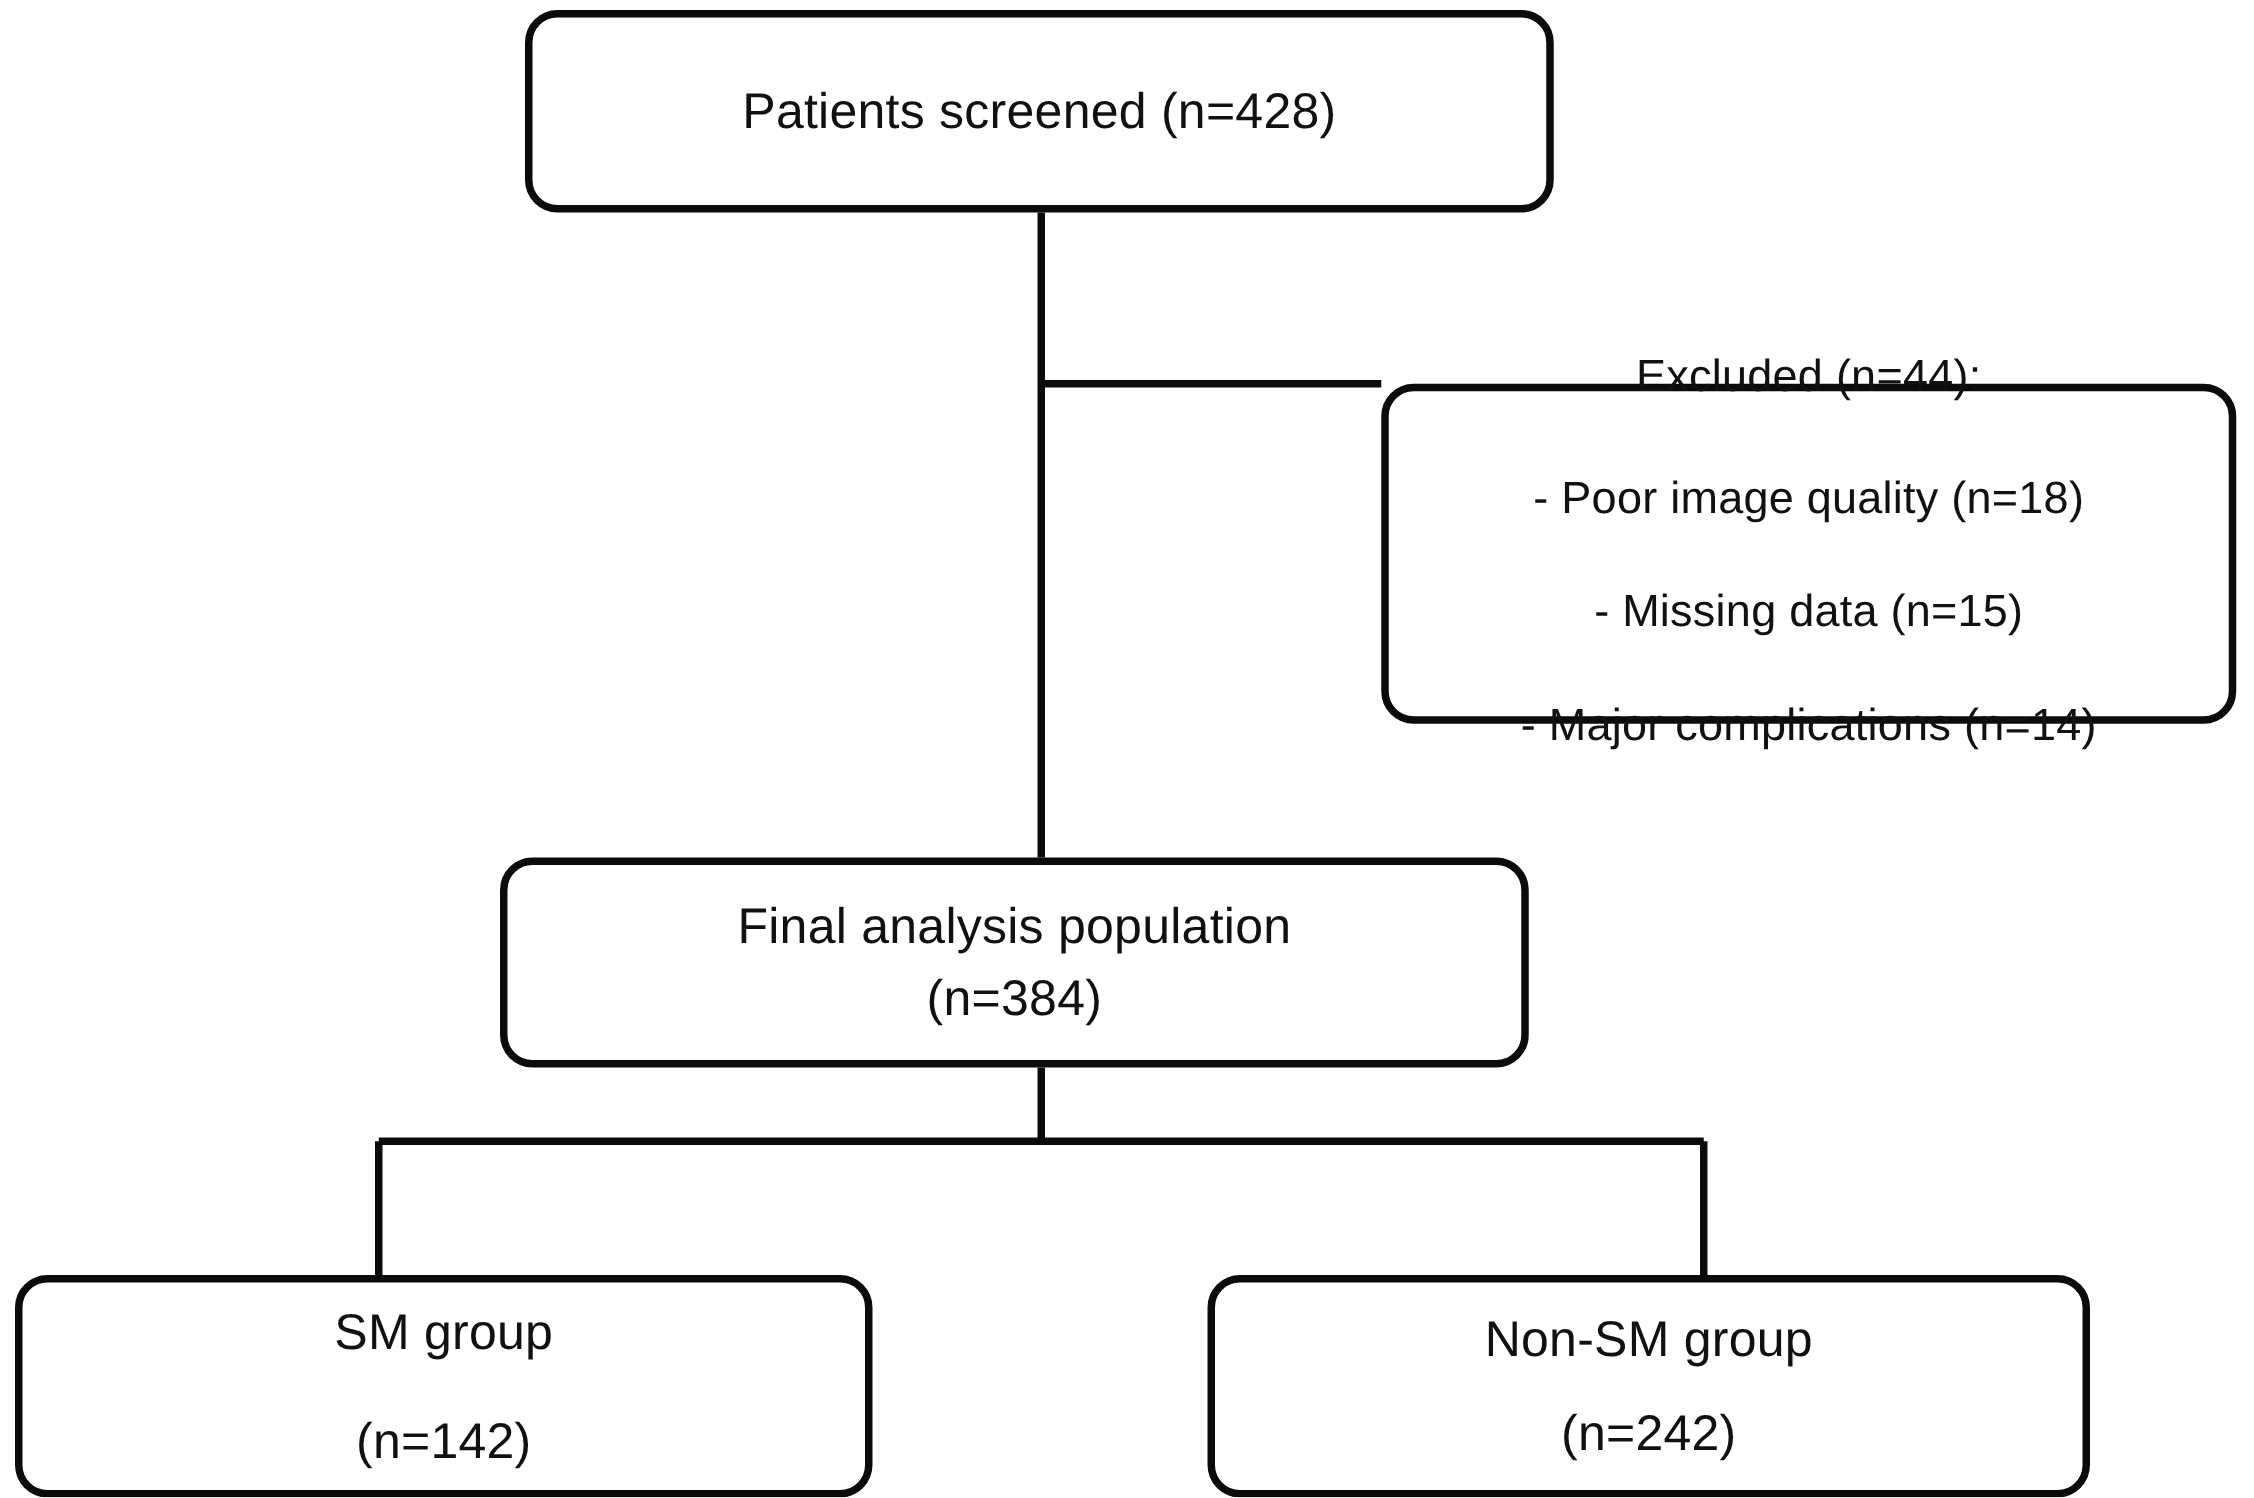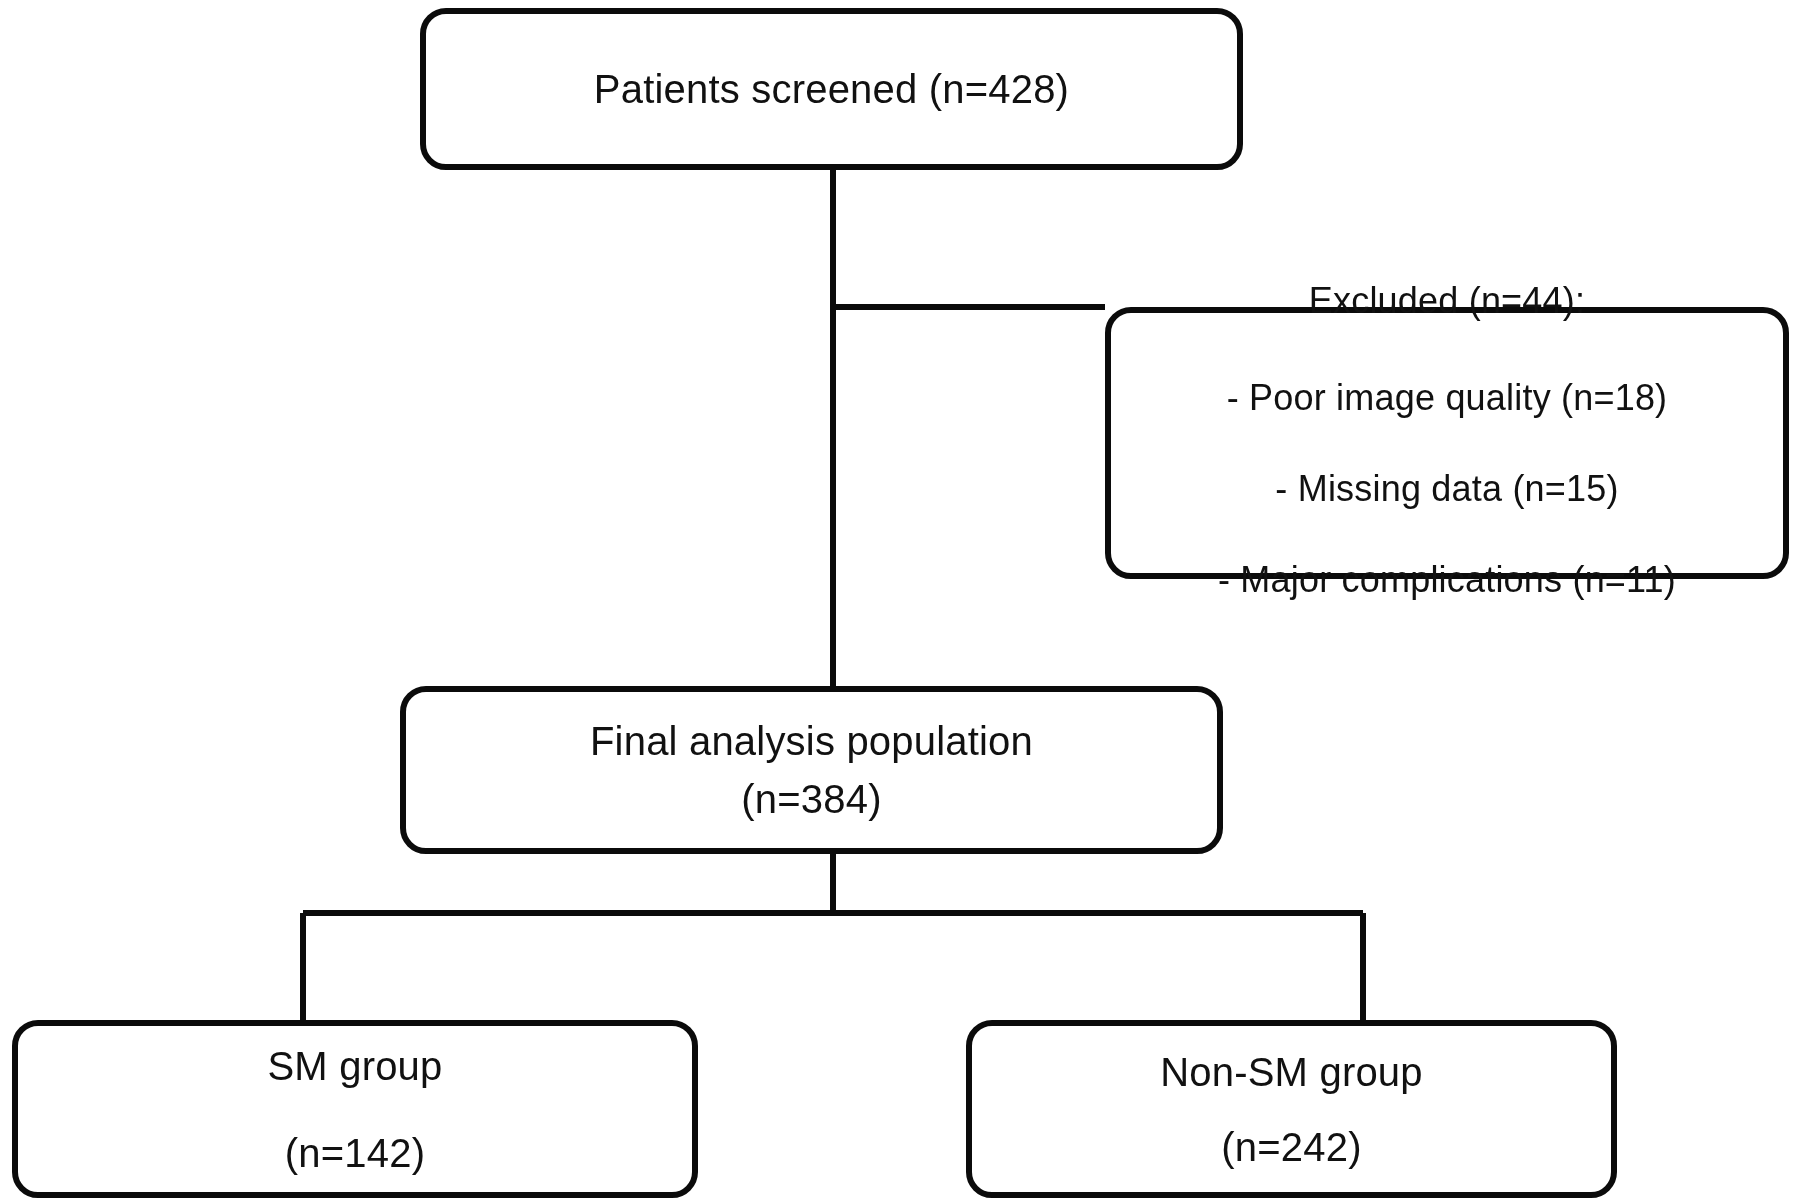--- a/index.html
+++ b/index.html
@@ -96,21 +96,21 @@
     gap: 33px;
   }
   #node-sm .node-line + .node-line {
     margin-top: 2px;
   }
 
   
   #node-nonsm {
     left: 966px;
     top: 1020px;
-    width: 651px;
+    width: 706px;
     height: 178px;
     font-size: 40px;
   }
   #node-nonsm .node-line + .node-line {
     margin-top: 23px;
   }
 </style>
 </head>
 <body>
 
@@ -134,21 +134,21 @@
   </svg>
 
   <div class="node-box" id="node-screened">
     <span class="node-line">Patients screened (n=428)</span>
   </div>
 
   <div class="node-box" id="node-excluded">
     <span class="node-line excl-title">Excluded (n=44):</span>
     <span class="node-line">- Poor image quality (n=18)</span>
     <span class="node-line">- Missing data (n=15)</span>
-    <span class="node-line">- Major complications (n=11)</span>
+    <span class="node-line">- Major complications (n=14)</span>
   </div>
 
   <div class="node-box" id="node-final">
     <span class="node-line">Final analysis population</span>
     <span class="node-line">(n=384)</span>
   </div>
 
   <div class="node-box" id="node-sm">
     <span class="node-line">SM group</span>
     <span class="node-line">(n=142)</span>

